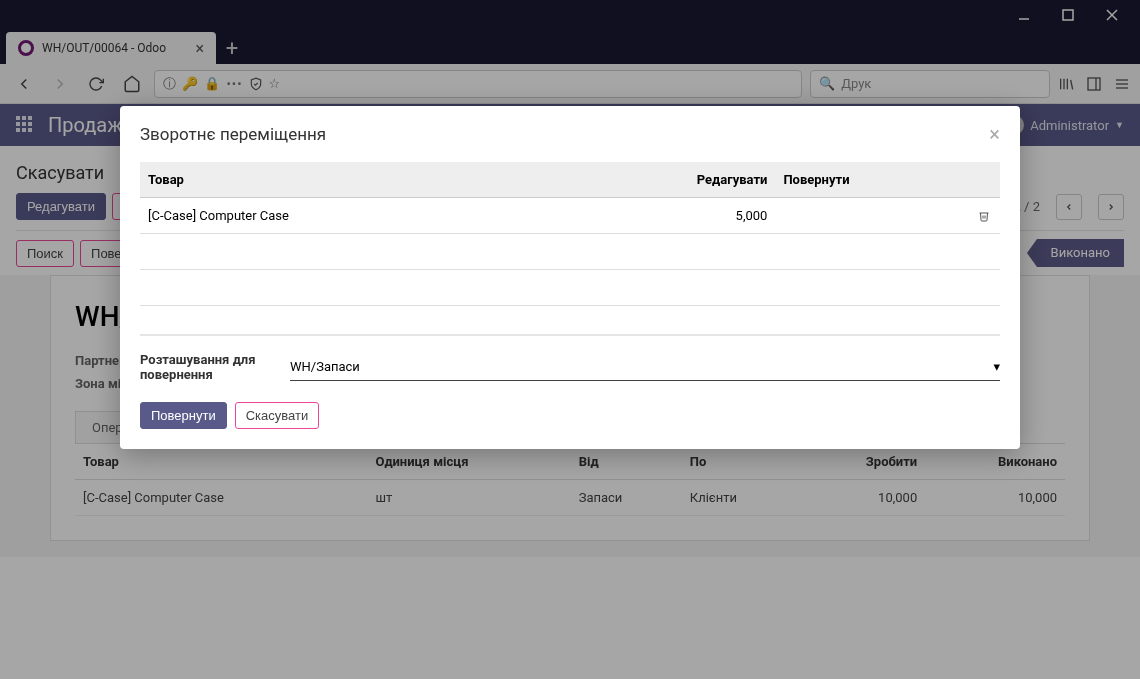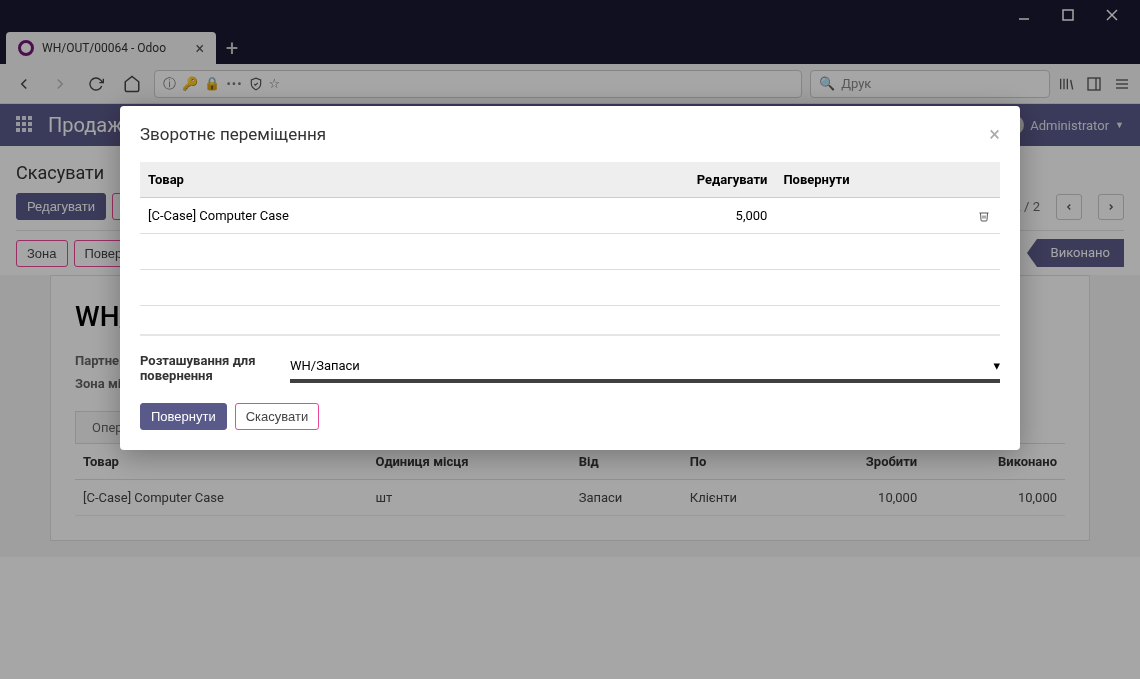--- a/index.html
+++ b/index.html
@@ -73,21 +73,21 @@
 .modal-title { font-size: 17px; color: #333; }
 .modal-close { margin-left: auto; color: #aaa; font-size: 20px; cursor: pointer; }
 .modal-body { padding: 0 20px 20px 20px; }
 .mtable { width: 100%; border-collapse: collapse; }
 .mtable thead th { background: #eee; padding: 10px 8px; text-align: left; font-weight: 700; border-bottom: 1px solid #ccc; }
 .mtable tbody td { padding: 10px 8px; border-bottom: 1px solid #ddd; }
 .mtable .num { text-align: right; }
 .mtable .trash { text-align: center; width: 30px; color: #666; }
 .loc-row { display: flex; align-items: center; margin-top: 28px; padding-top: 16px; border-top: 2px solid #e5e5e5; gap: 20px; }
 .loc-lbl { width: 130px; font-weight: 700; color: #333; font-size: 13px; }
-.loc-select { flex: 1; border-bottom: 4px solid #404040; padding: 6px 0; display: flex; align-items: center; }
+.loc-select { flex: 1; border-bottom: 1px solid #404040; padding: 6px 0; display: flex; align-items: center; }
 .modal-footer { padding: 20px 0 0 0; display: flex; gap: 8px; }
 
 svg { display: block; }
 </style>
 </head>
 <body>
 
 <div class="titlebar">
   <div class="win-btn">
       <svg width="12" height="12">
@@ -244,21 +244,21 @@
           </svg>
         </div>
       <div class="pager-btn">
           <svg width="10" height="10" viewBox="0 0 24 24" fill="none" stroke="#555" stroke-width="3">
             <polyline points="9 18 15 12 9 6"></polyline>
           </svg>
         </div>
     </div>
   </div>
   <div class="action-row">
-    <button class="btn">Зона</button>
+    <button class="btn">Поиск</button>
     <button class="btn">Повернення</button>
     <div style="margin-left:auto; display:flex">
       <div style="width:0;height:0;border-top:14px solid transparent;border-bottom:14px solid transparent;border-right:10px solid #5c5c8a"></div>
       <div style="background:#5c5c8a;color:#fff;padding:6px 14px;font-size:13px">Виконано</div>
     </div>
   </div>
 </div>
 
 <div class="sheet-outer">
   <div class="sheet">

